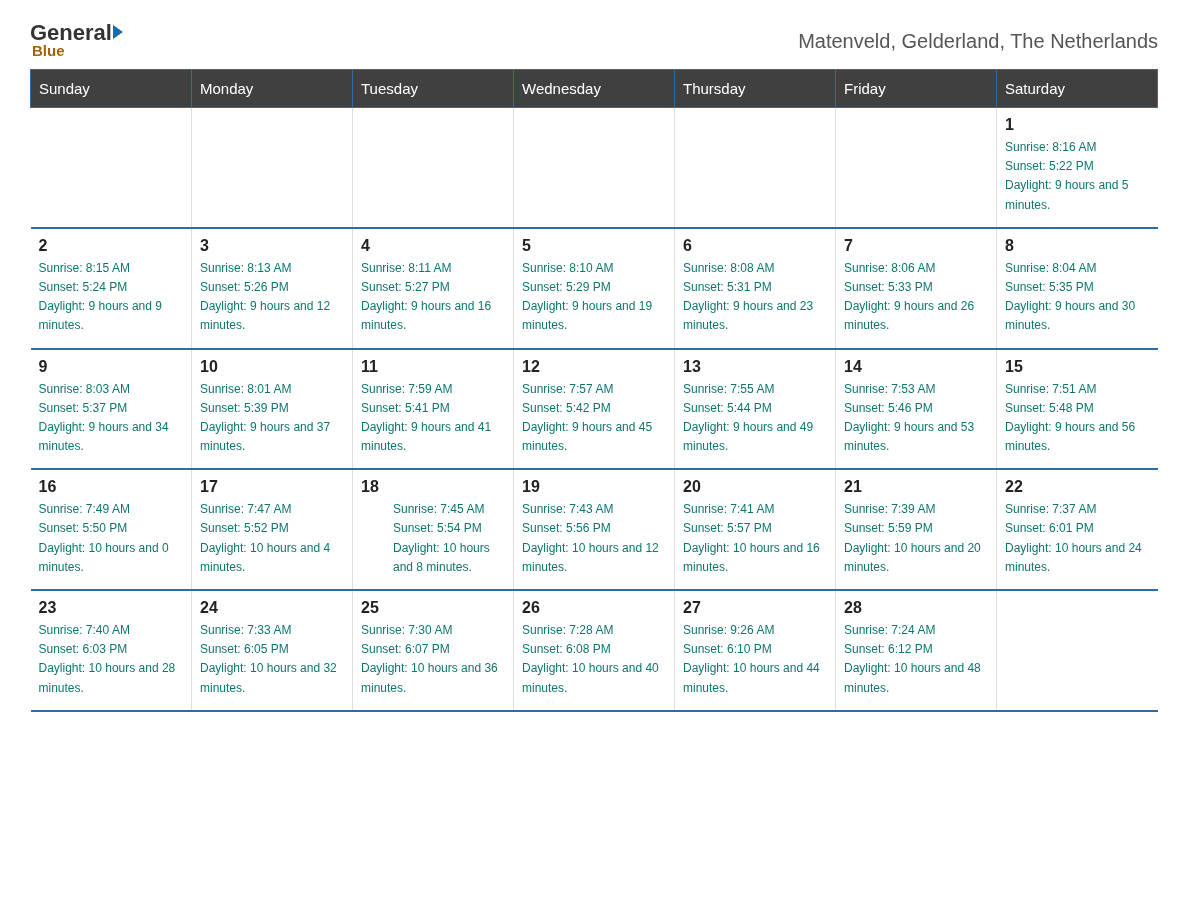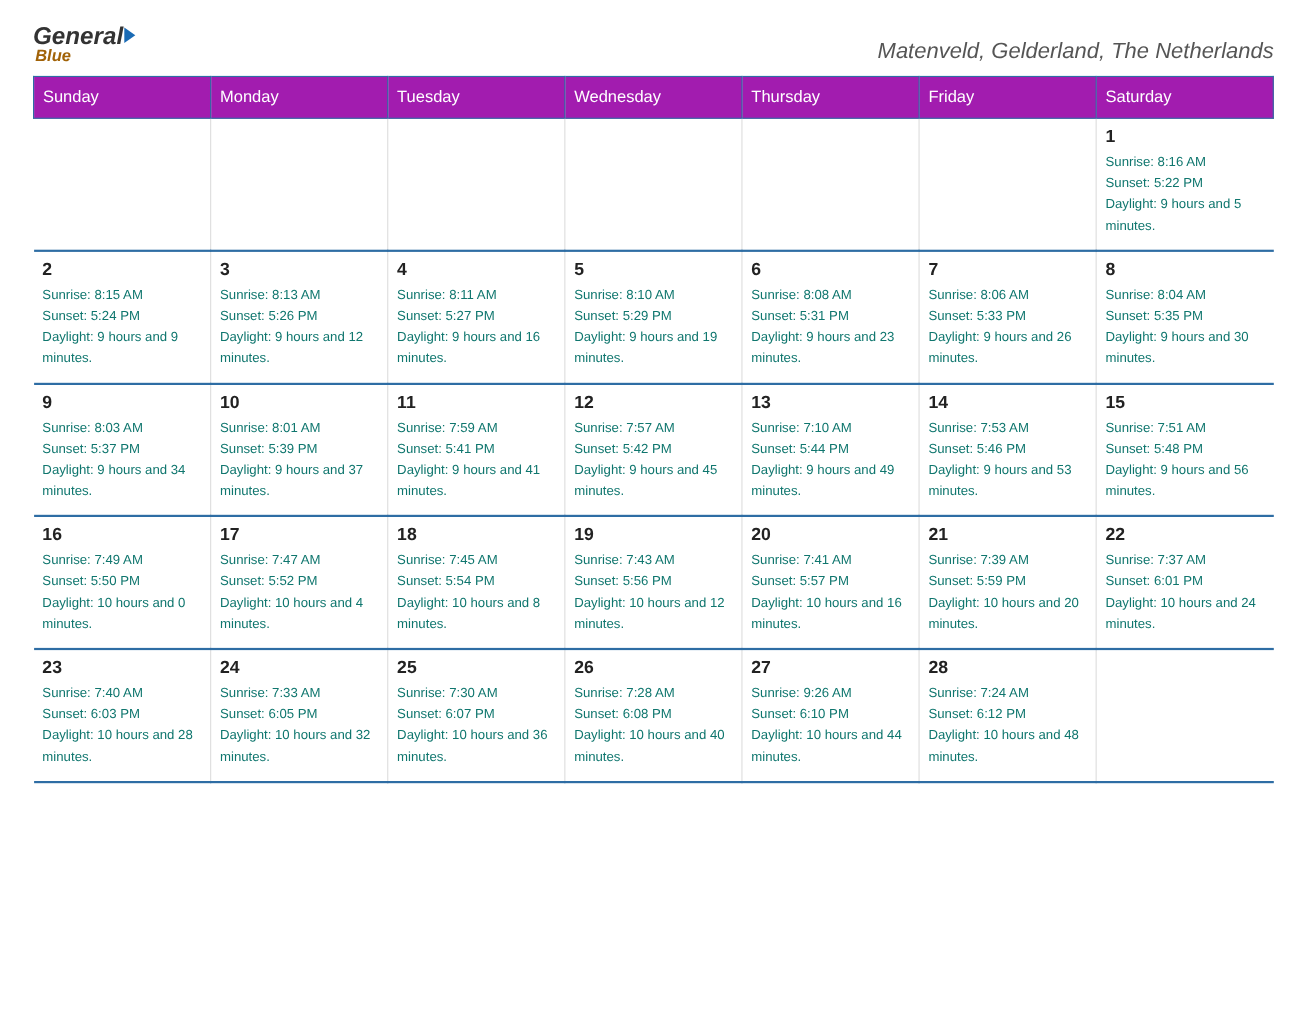--- a/index.html
+++ b/index.html
@@ -5,22 +5,21 @@
     * { box-sizing: border-box; margin: 0; padding: 0; }
     body {
       font-family: Arial, sans-serif;
       background: #fff;
       padding: 20px 30px;
       color: #333;
     }
     .header {
       display: flex;
       justify-content: space-between;
-      align-items: flex-end;
-      font-style: italic;
+      align-items: center;
     }
     .logo {
       display: flex;
       flex-direction: column;
       align-items: flex-start;
     }
     .title-block {
       text-align: right;
     }
     .title-block h1 {
@@ -34,21 +33,21 @@
       font-weight: normal;
       color: #555;
       margin-top: 4px;
     }
     .calendar {
       width: 100%;
       border-collapse: collapse;
       margin-top: 10px;
     }
     .calendar thead th {
-      background-color: #a21caf;
+      background-color: #404040;
       color: #fff;
       padding: 10px 8px;
       text-align: left;
       font-size: 15px;
       font-weight: normal;
       border: 1px solid #2e6da4;
     }
     .calendar tbody tr {
       border-bottom: 2px solid #2e6da4;
     }
@@ -216,21 +215,21 @@
 Daylight: 9 hours and 41 minutes.</div>
         </td>
         <td>
           <span class="day-number">12</span>
           <div class="day-info" style="white-space: pre-line;">Sunrise: 7:57 AM
 Sunset: 5:42 PM
 Daylight: 9 hours and 45 minutes.</div>
         </td>
         <td>
           <span class="day-number">13</span>
-          <div class="day-info" style="white-space: pre-line;">Sunrise: 7:10 AM
+          <div class="day-info" style="white-space: pre-line;">Sunrise: 7:55 AM
 Sunset: 5:44 PM
 Daylight: 9 hours and 49 minutes.</div>
         </td>
         <td>
           <span class="day-number">14</span>
           <div class="day-info" style="white-space: pre-line;">Sunrise: 7:53 AM
 Sunset: 5:46 PM
 Daylight: 9 hours and 53 minutes.</div>
         </td>
         <td>
@@ -248,21 +247,21 @@
 Daylight: 10 hours and 0 minutes.</div>
         </td>
         <td>
           <span class="day-number">17</span>
           <div class="day-info" style="white-space: pre-line;">Sunrise: 7:47 AM
 Sunset: 5:52 PM
 Daylight: 10 hours and 4 minutes.</div>
         </td>
         <td>
           <span class="day-number">18</span>
-          <div class="day-info" style="white-space: pre-line;">Sunrise: 7:45 AM
+          <div class="day-info" style="white-space: pre-line; margin-left: 32px;">Sunrise: 7:45 AM
 Sunset: 5:54 PM
 Daylight: 10 hours and 8 minutes.</div>
         </td>
         <td>
           <span class="day-number">19</span>
           <div class="day-info" style="white-space: pre-line;">Sunrise: 7:43 AM
 Sunset: 5:56 PM
 Daylight: 10 hours and 12 minutes.</div>
         </td>
         <td>

